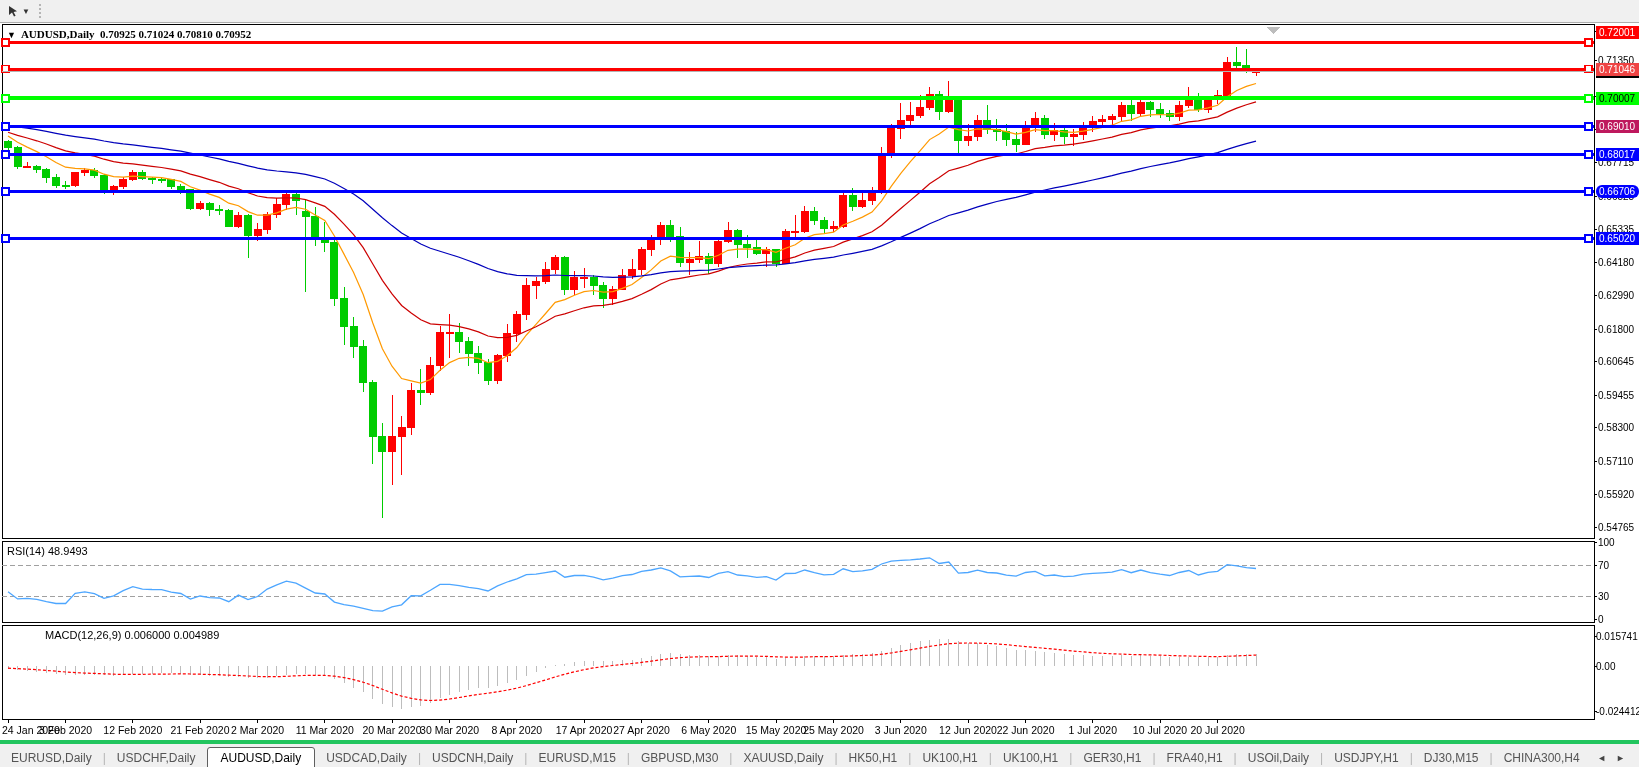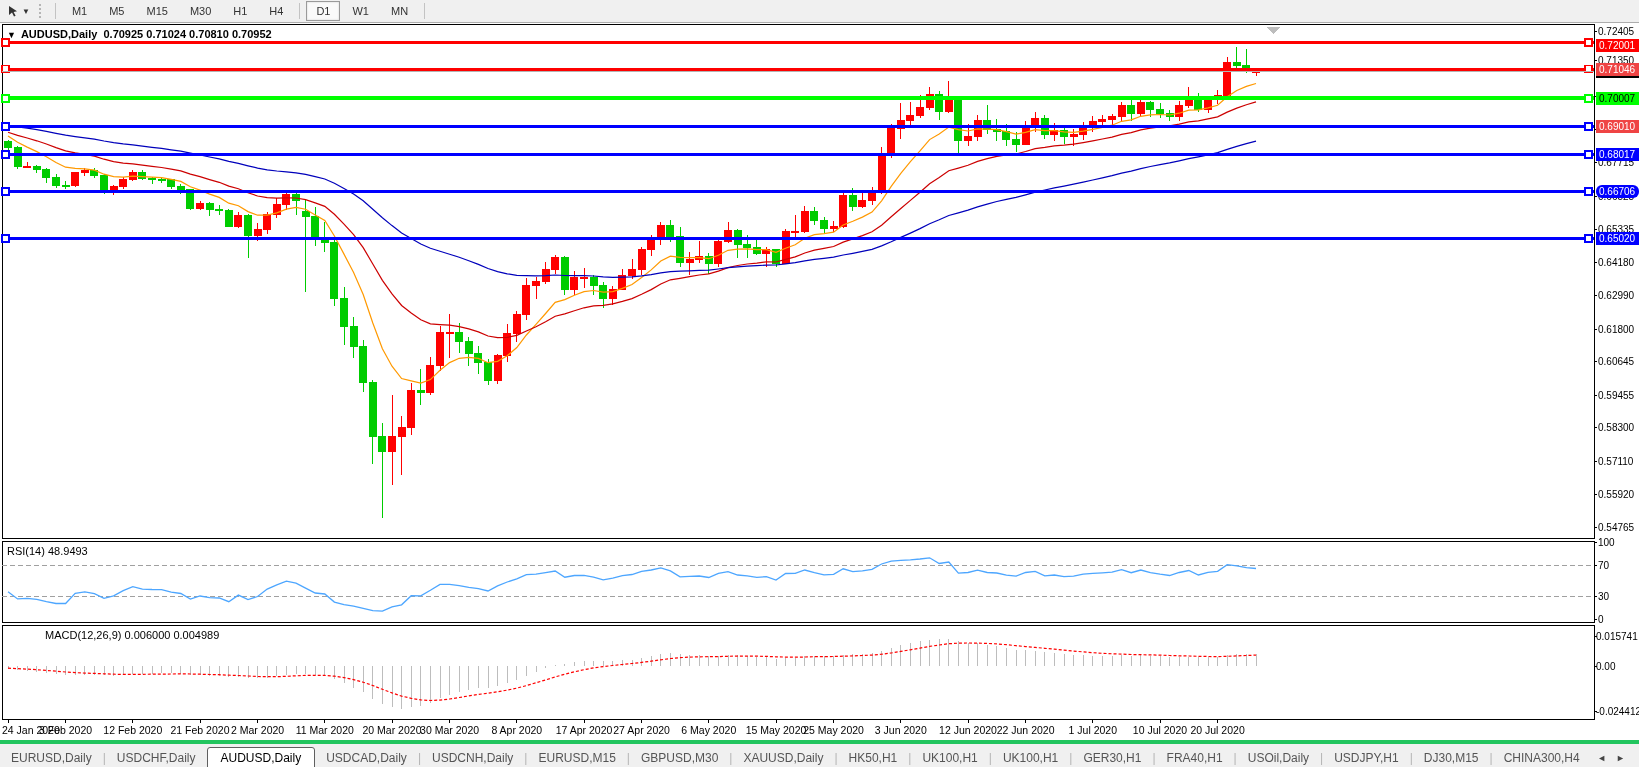--- a/index.html
+++ b/index.html
@@ -23,21 +23,21 @@
   }
   .tf-btn.active{background:#fafafa;border:1px solid #9a9a9a;box-shadow:inset 0 0 2px #cfcfcf;}
   .tb-sep{width:1px;height:16px;background:#c3c3c3;margin:0 5px;}
   
   #chart-svg{position:absolute;left:0;top:0;}
   svg text{font-family:"Liberation Sans",sans-serif;}
   
   .panel-label{
     position:absolute;font-size:11px;color:#000;z-index:4;white-space:pre;
   }
-  .panel-label b{font-weight:700;}
+  .panel-label b{font-weight:700;font-family:Liberation Serif, serif;}
   .title-caret{font-size:9px;margin-right:5px;}
   
   .badge{
     position:absolute;left:1596px;width:40px;height:13px;line-height:13px;
     font-size:10px;padding-left:3px;z-index:3;letter-spacing:0px;white-space:nowrap;
   }
   
   .tabbar{
     position:absolute;left:0;top:740px;width:1639px;height:27px;
     background:#f0f0f0;border-top:4px solid #22c55e;
@@ -60,34 +60,20 @@
 <body>
 
 <div class="toolbar">
   <div class="tool-icon">
     <svg width="13" height="13" viewBox="0 0 13 13">
       <path d="M2 1 L2 10 L5 7.5 L7 11.5 L8.6 10.7 L6.6 6.9 L10 6.3 Z" fill="#333"></path>
     </svg>
     <span class="caret">▼</span>
   </div>
   <div class="grip"></div>
-  <div class="tf-group">
-      <div class="tb-sep"></div>
-      <div class="tf-btn">M1</div>
-      <div class="tf-btn">M5</div>
-      <div class="tf-btn">M15</div>
-      <div class="tf-btn">M30</div>
-      <div class="tf-btn">H1</div>
-      <div class="tf-btn">H4</div>
-      <div class="tb-sep"></div>
-      <div class="tf-btn active">D1</div>
-      <div class="tf-btn">W1</div>
-      <div class="tf-btn">MN</div>
-      <div class="tb-sep"></div>
-    </div>
 </div>
 
 <svg id="chart-svg" width="1639" height="767" shape-rendering="crispEdges">
     <rect x="2.5" y="24.5" width="1592" height="514" fill="#ffffff" stroke="#000000" stroke-width="1"></rect>
     <rect x="2.5" y="541.5" width="1592" height="81" fill="#ffffff" stroke="#000000" stroke-width="1"></rect>
     <rect x="2.5" y="625.5" width="1592" height="94" fill="#ffffff" stroke="#000000" stroke-width="1"></rect>
     <g>
       <line x1="2" y1="565.25" x2="1594" y2="565.25" stroke="#a0a0a0" stroke-width="1" stroke-dasharray="5,3"></line>
       <line x1="2" y1="596.25" x2="1594" y2="596.25" stroke="#a0a0a0" stroke-width="1" stroke-dasharray="5,3"></line>
     </g>
@@ -639,24 +625,24 @@
   </svg>
 
 <div class="panel-label" style="left:7px;top:28px;font-weight:700;"><span class="title-caret">▼</span><b><span>AUDUSD,Daily</span>  <span>0.70925 0.71024 0.70810 0.70952</span></b></div>
 
 <div class="panel-label" style="left:7px;top:545px;"><span>RSI(14)</span> <span>48.9493</span></div>
 
 <div class="panel-label" style="left:7px;top:629px;padding-left:38px;"><span>MACD(12,26,9)</span> <span>0.006000 0.004989</span></div>
 
 <div id="badges">
     <div class="badge" style="background: rgb(0, 0, 0); color: rgb(255, 255, 255); top: 65.4px;">0.70952</div>
-    <div class="badge" style="background: rgb(255, 0, 0); color: rgb(255, 255, 255); top: 39px;">0.72001</div>
+    <div class="badge" style="background: rgb(255, 0, 0); color: rgb(255, 255, 255); top: 26px;">0.72001</div>
     <div class="badge" style="background: #ef4444; color: rgb(255, 255, 255); top: 62.7px;">0.71046</div>
     <div class="badge" style="background: rgb(0, 255, 0); color: rgb(0, 0, 0); top: 91.9px;">0.70007</div>
-    <div class="badge" style="background: #ef4444; color: rgb(255, 255, 255); top: 120px;">0.69010</div>
+    <div class="badge" style="background: #be185d; color: rgb(255, 255, 255); top: 120px;">0.69010</div>
     <div class="badge" style="background: rgb(0, 0, 255); color: rgb(255, 255, 255); top: 147.9px;">0.68017</div>
     <div class="badge" style="background: rgb(0, 0, 255); color: rgb(255, 255, 255); top: 184.8px; border-radius: 6px;">0.66706</div>
     <div class="badge" style="background: rgb(0, 0, 255); color: rgb(255, 255, 255); top: 232.2px;">0.65020</div>
   </div>
 
 <div class="tabbar">
   <div class="tabs-wrap">
       <div class="tab">EURUSD,Daily</div>
       <span class="tab-sep">|</span>
       <div class="tab">USDCHF,Daily</div>

